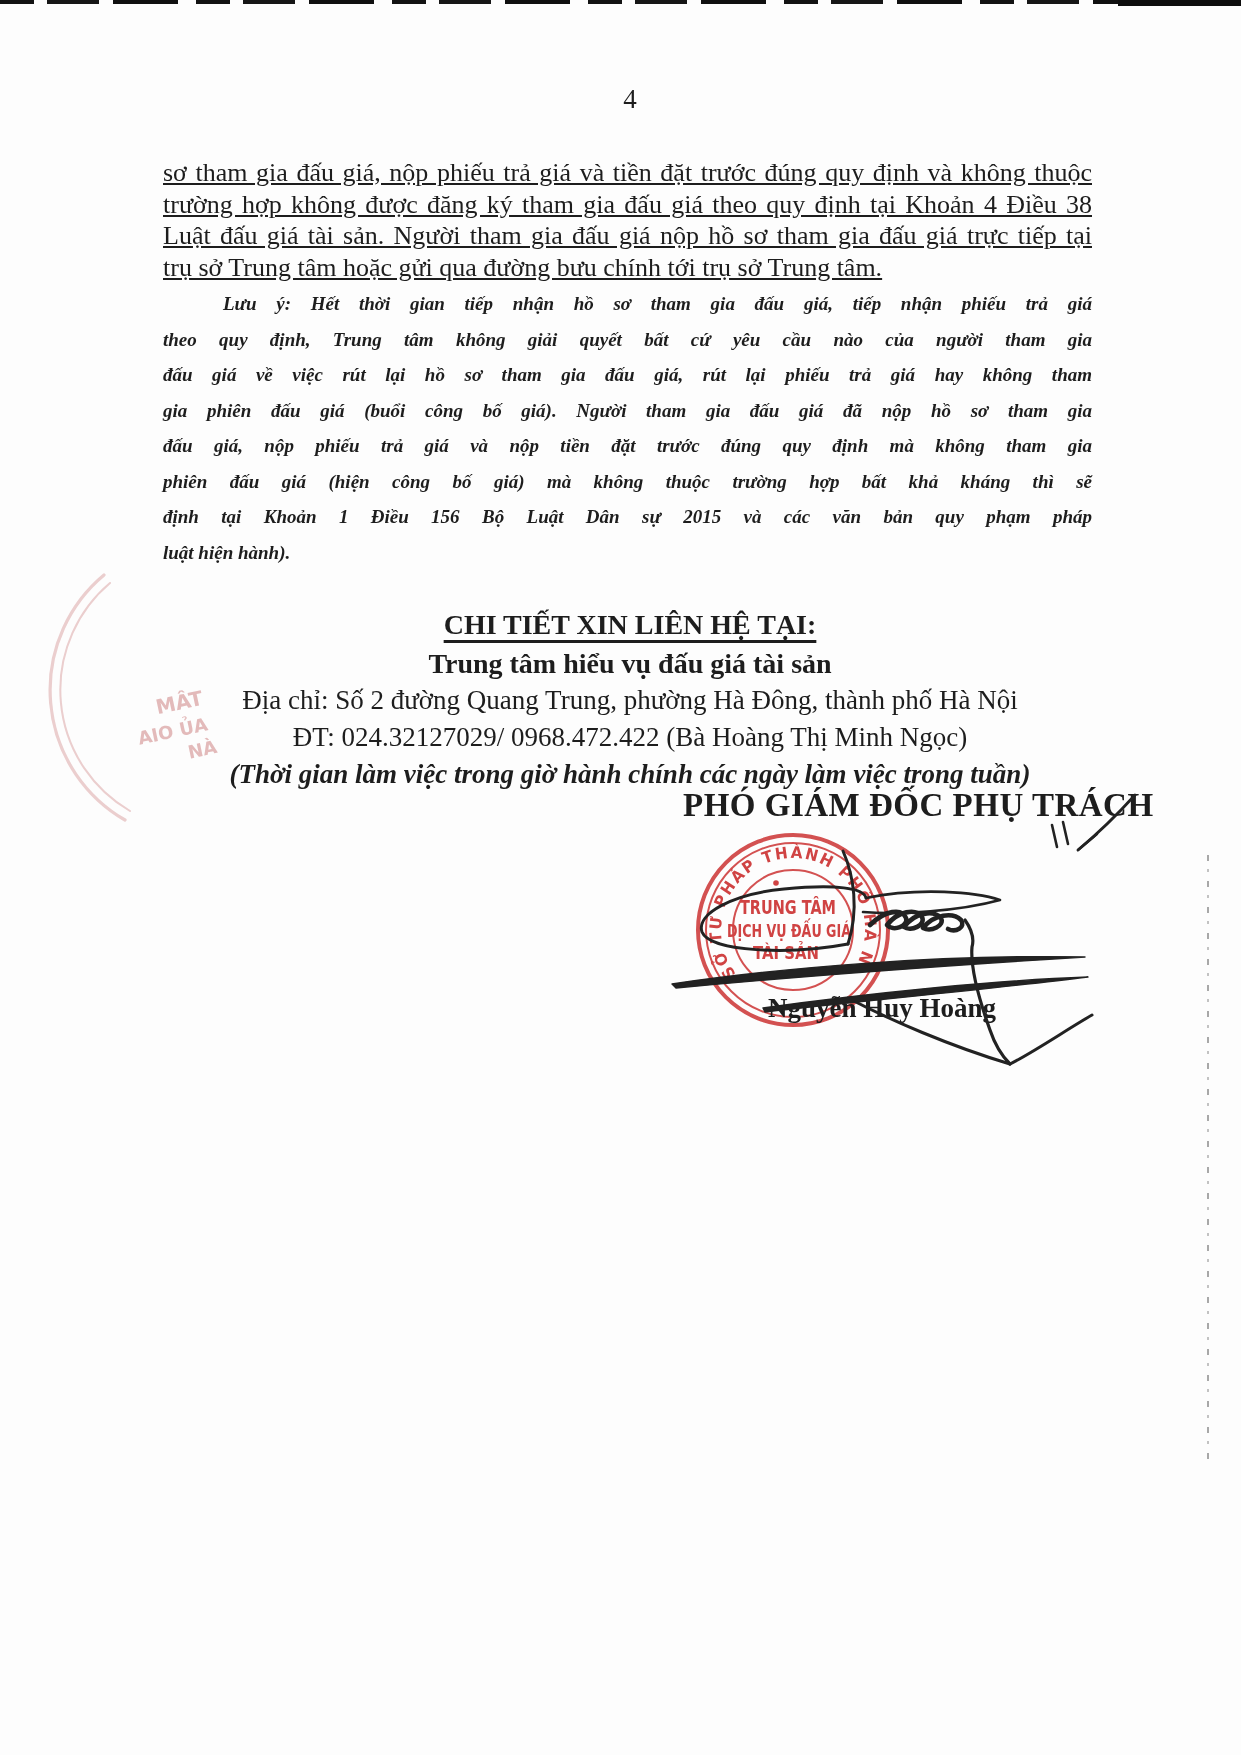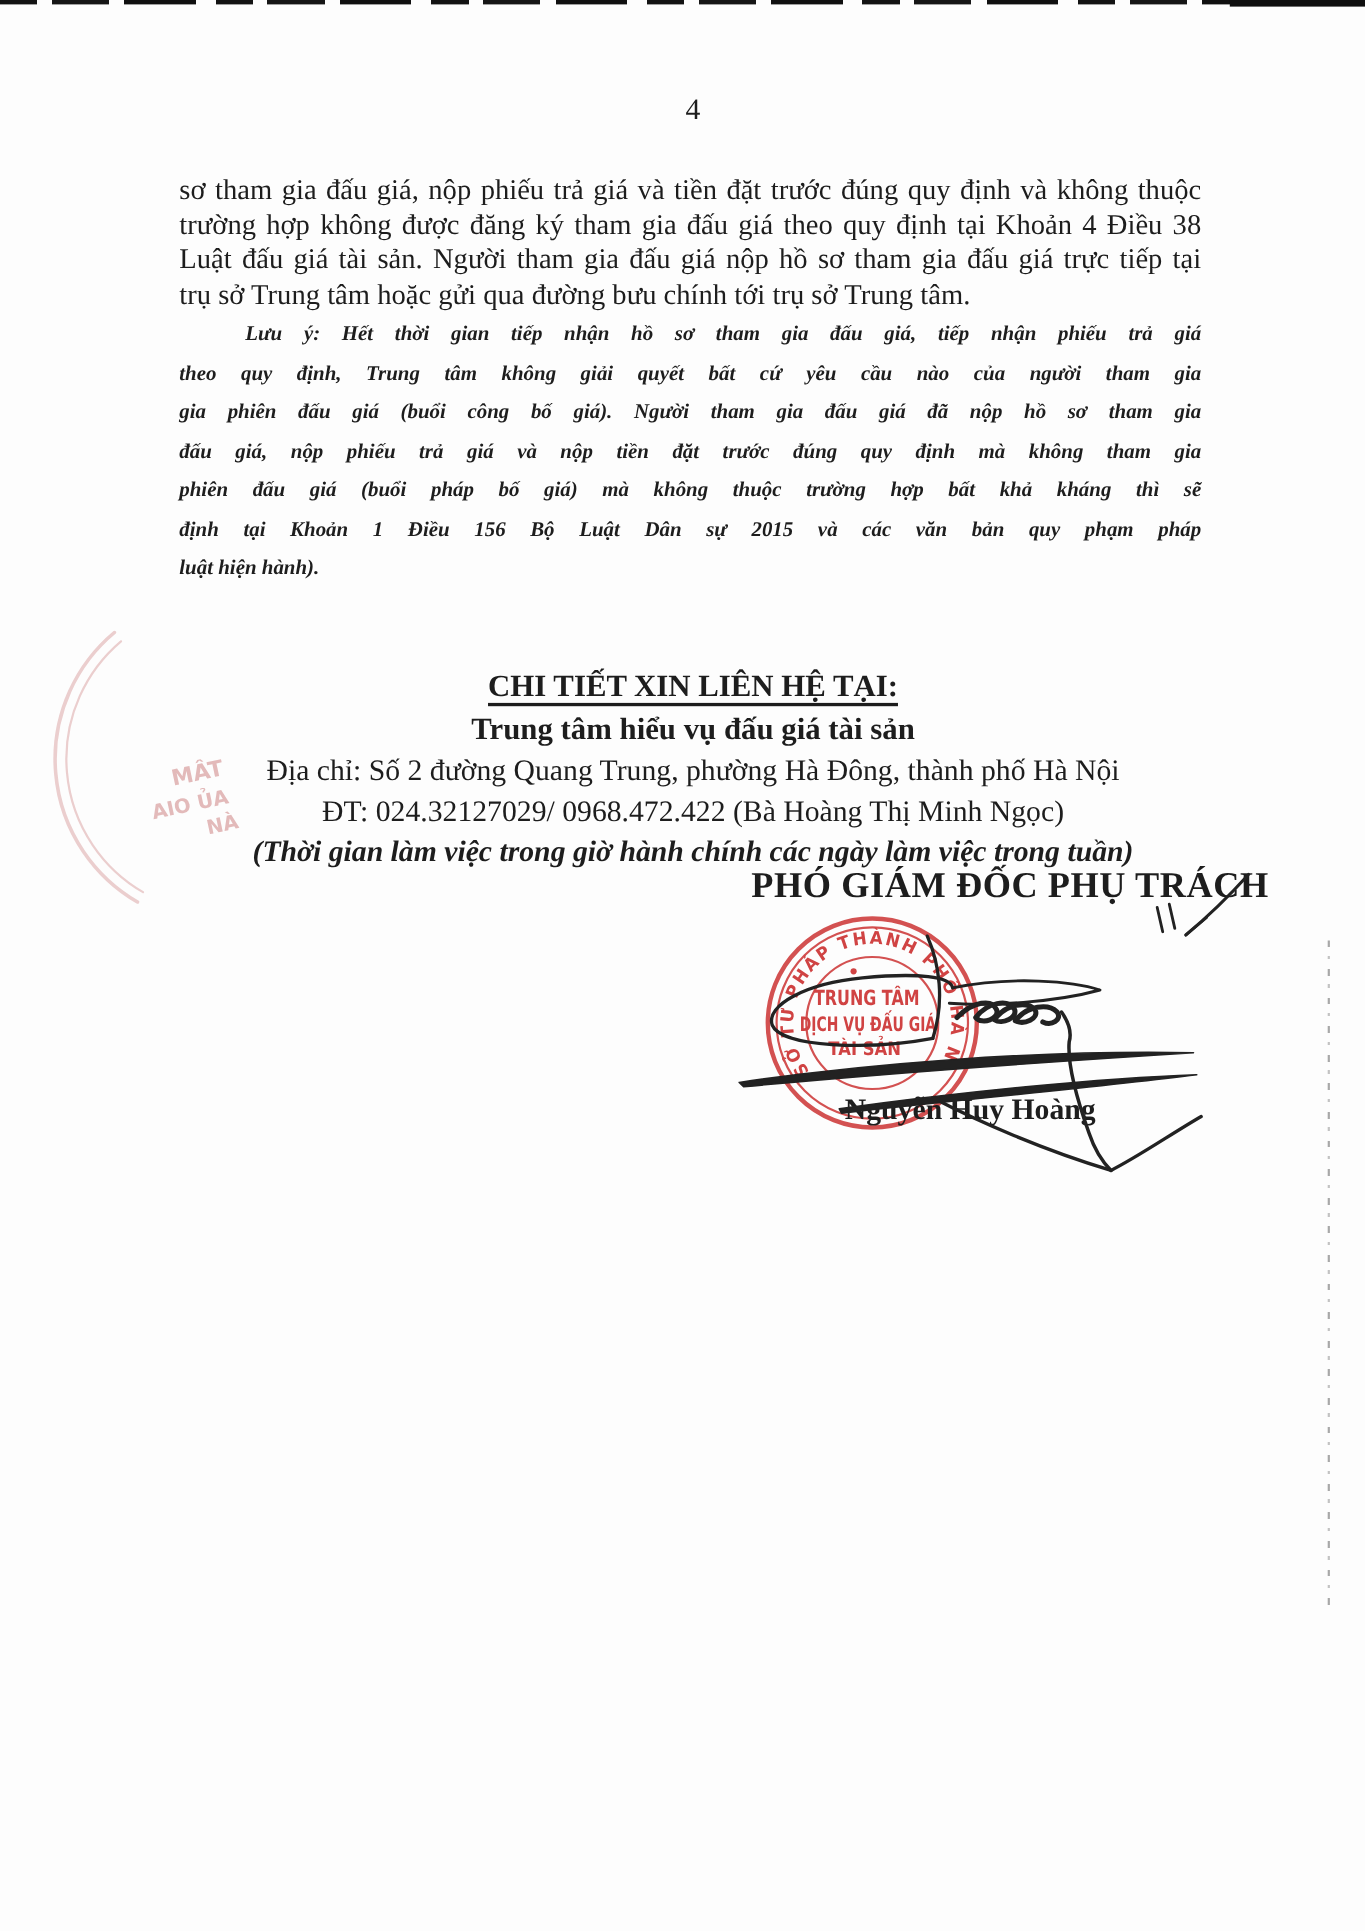--- a/index.html
+++ b/index.html
@@ -23,21 +23,21 @@
   .v-artifact{
     left:1207px;top:855px;width:2px;height:612px;opacity:.55;
     background:repeating-linear-gradient(180deg,
       rgba(60,60,60,.8) 0 6px, transparent 6px 14px,
       rgba(60,60,60,.55) 14px 17px, transparent 17px 26px);
   }
   .page-num{left:163px;top:84px;width:934px;text-align:center;font-size:27px;}
   .para{left:163px;width:929px;}
   .para .ln{text-align:justify;text-align-last:justify;}
   .para .ln.last{text-align-last:left;}
-  .p1{top:157px;font-size:26px;}
+  .p1{top:157px;font-size:26px;text-decoration:underline;}
   .p1 .ln{height:31.5px;line-height:31.5px;}
   .p2{top:286px;font-size:19px;font-weight:bold;font-style:italic;}
   .p2 .ln{height:35.5px;line-height:35.5px;}
   .p2 .ln.first{text-indent:60px;}
   .cline{left:163px;width:934px;text-align:center;}
   .c-head{top:609px;font-size:28px;font-weight:bold;}
   .c-head .u{text-decoration:underline;text-underline-offset:6px;text-decoration-thickness:2.5px;margin-top:32px;}
   .c-org{top:648px;font-size:28px;font-weight:bold;}
   .c-addr{top:685px;font-size:27px;}
   .c-phone{top:722px;font-size:27px;}
@@ -72,23 +72,24 @@
 <div class="abs para p1">
   <div class="ln">sơ tham gia đấu giá, nộp phiếu trả giá và tiền đặt trước đúng quy định và không thuộc</div>
   <div class="ln">trường hợp không được đăng ký tham gia đấu giá theo quy định tại Khoản 4 Điều 38</div>
   <div class="ln">Luật đấu giá tài sản. Người tham gia đấu giá nộp hồ sơ tham gia đấu giá trực tiếp tại</div>
   <div class="ln last">trụ sở Trung tâm hoặc gửi qua đường bưu chính tới trụ sở Trung tâm.</div>
 </div>
 
 <div class="abs para p2">
   <div class="ln first">Lưu ý: Hết thời gian tiếp nhận hồ sơ tham gia đấu giá, tiếp nhận phiếu trả giá</div>
   <div class="ln">theo quy định, Trung tâm không giải quyết bất cứ yêu cầu nào của người tham gia</div>
+  <div class="ln">đấu giá về việc rút lại hồ sơ tham gia đấu giá, rút lại phiếu trả giá hay không tham</div>
   <div class="ln">gia phiên đấu giá (buổi công bố giá). Người tham gia đấu giá đã nộp hồ sơ tham gia</div>
   <div class="ln">đấu giá, nộp phiếu trả giá và nộp tiền đặt trước đúng quy định mà không tham gia</div>
-  <div class="ln">phiên đấu giá (buổi pháp bố giá) mà không thuộc trường hợp bất khả kháng thì sẽ</div>
+  <div class="ln">phiên đấu giá (hiện công bố giá) mà không thuộc trường hợp bất khả kháng thì sẽ</div>
   <div class="ln">định tại Khoản 1 Điều 156 Bộ Luật Dân sự 2015 và các văn bản quy phạm pháp</div>
   <div class="ln last">luật hiện hành).</div>
 </div>
 
 <div class="abs cline c-head">
   <span class="u">CHI TIẾT XIN LIÊN HỆ TẠI:</span>
 </div>
 <div class="abs cline c-org">Trung tâm hiểu vụ đấu giá tài sản</div>
 <div class="abs cline c-addr">Địa chỉ: Số 2 đường Quang Trung, phường Hà Đông, thành phố Hà Nội</div>
 <div class="abs cline c-phone">ĐT: 024.32127029/ 0968.472.422 (Bà Hoàng Thị Minh Ngọc)</div>

